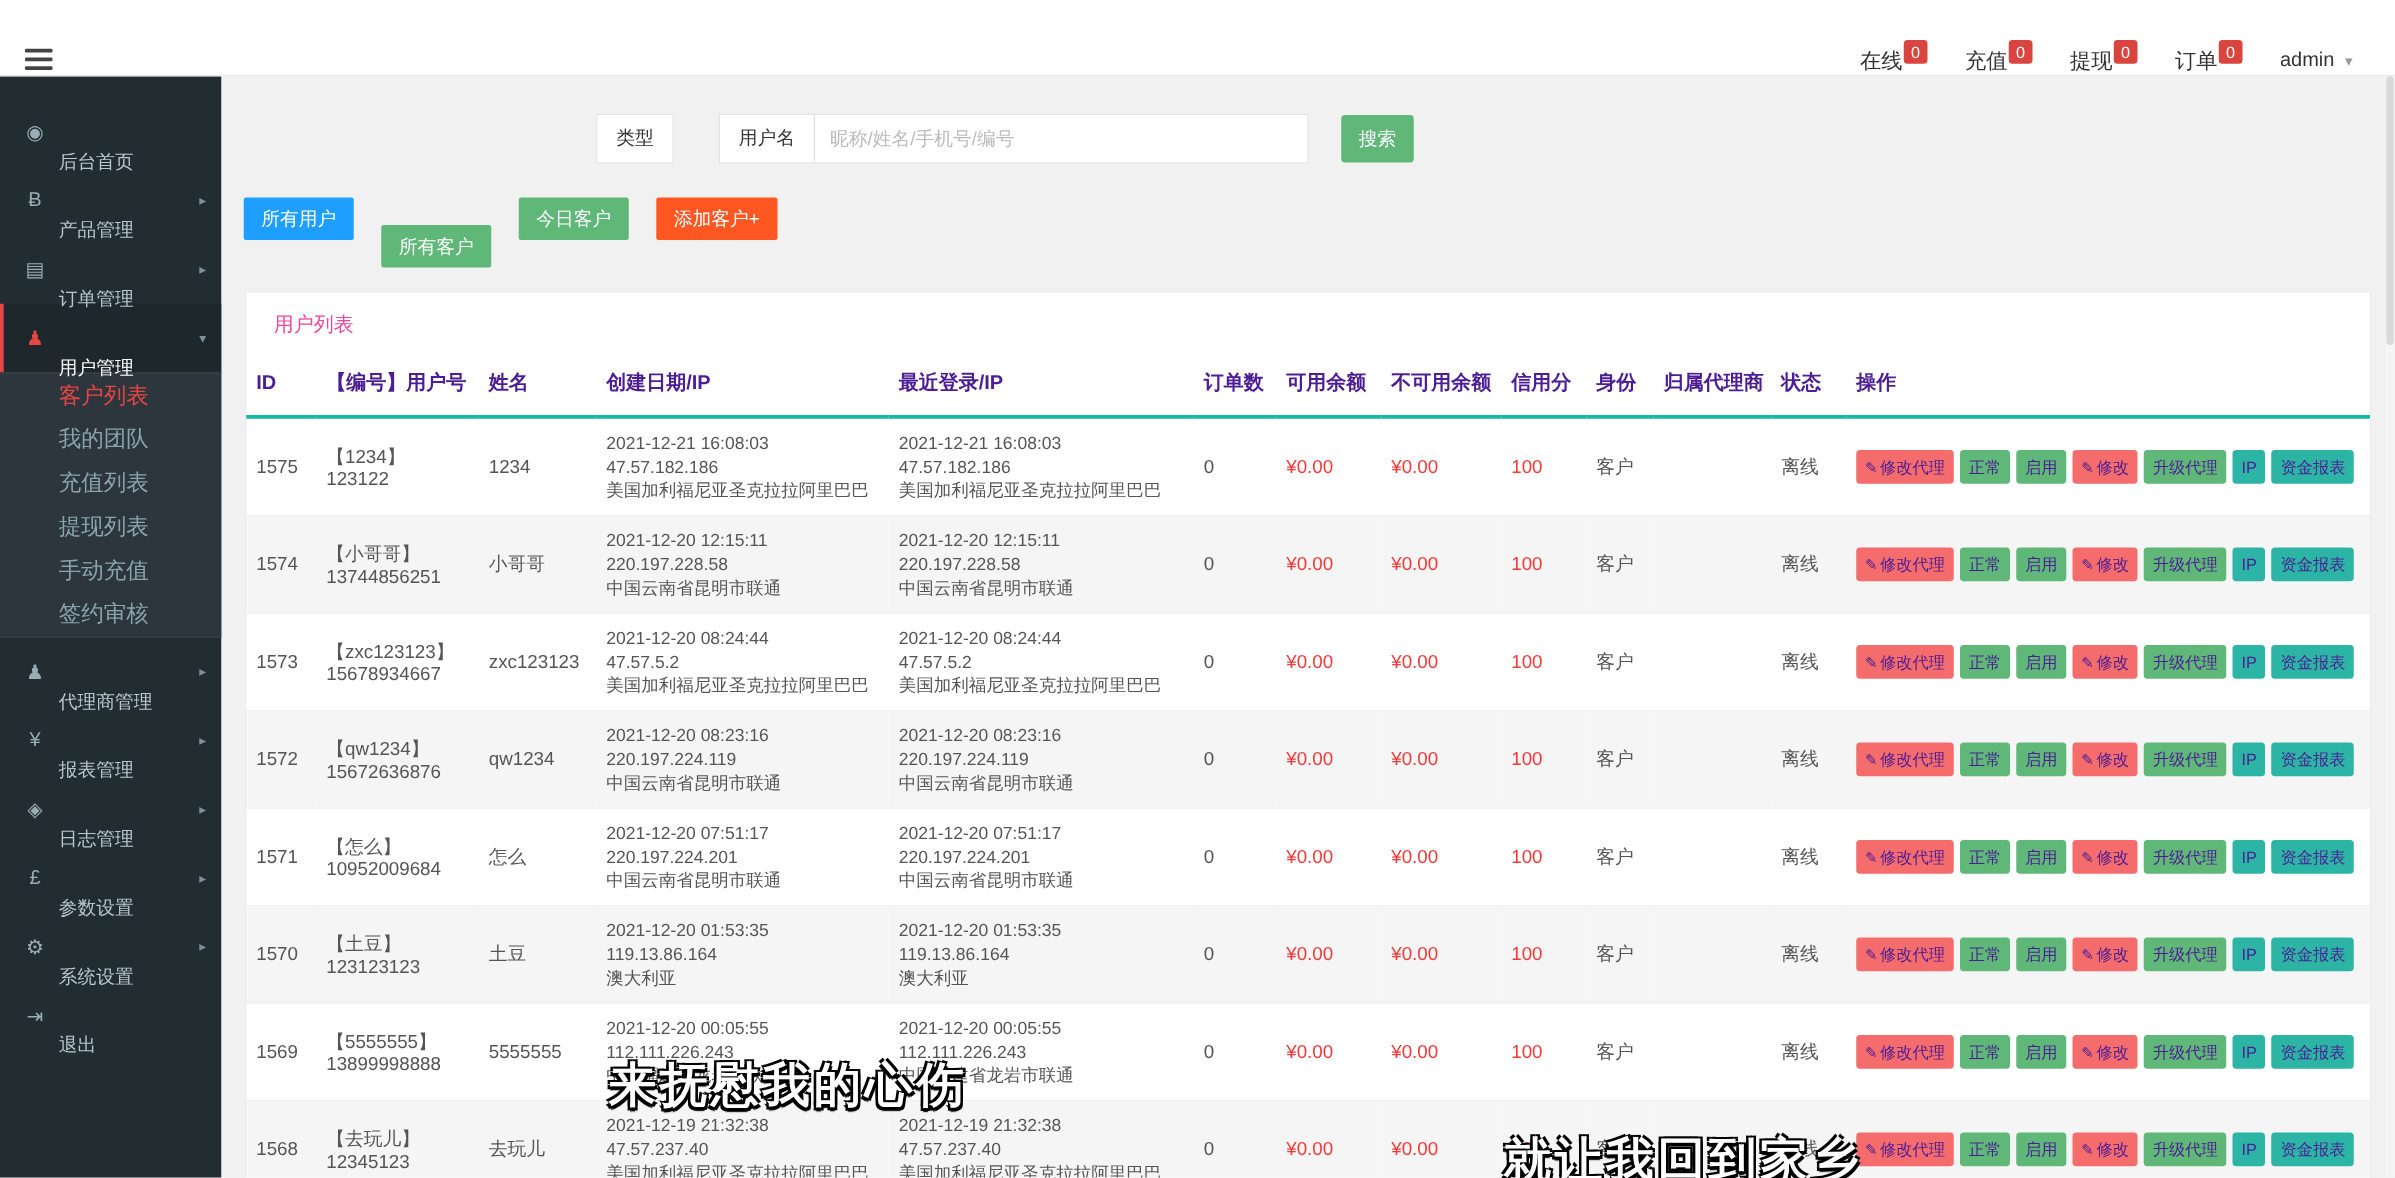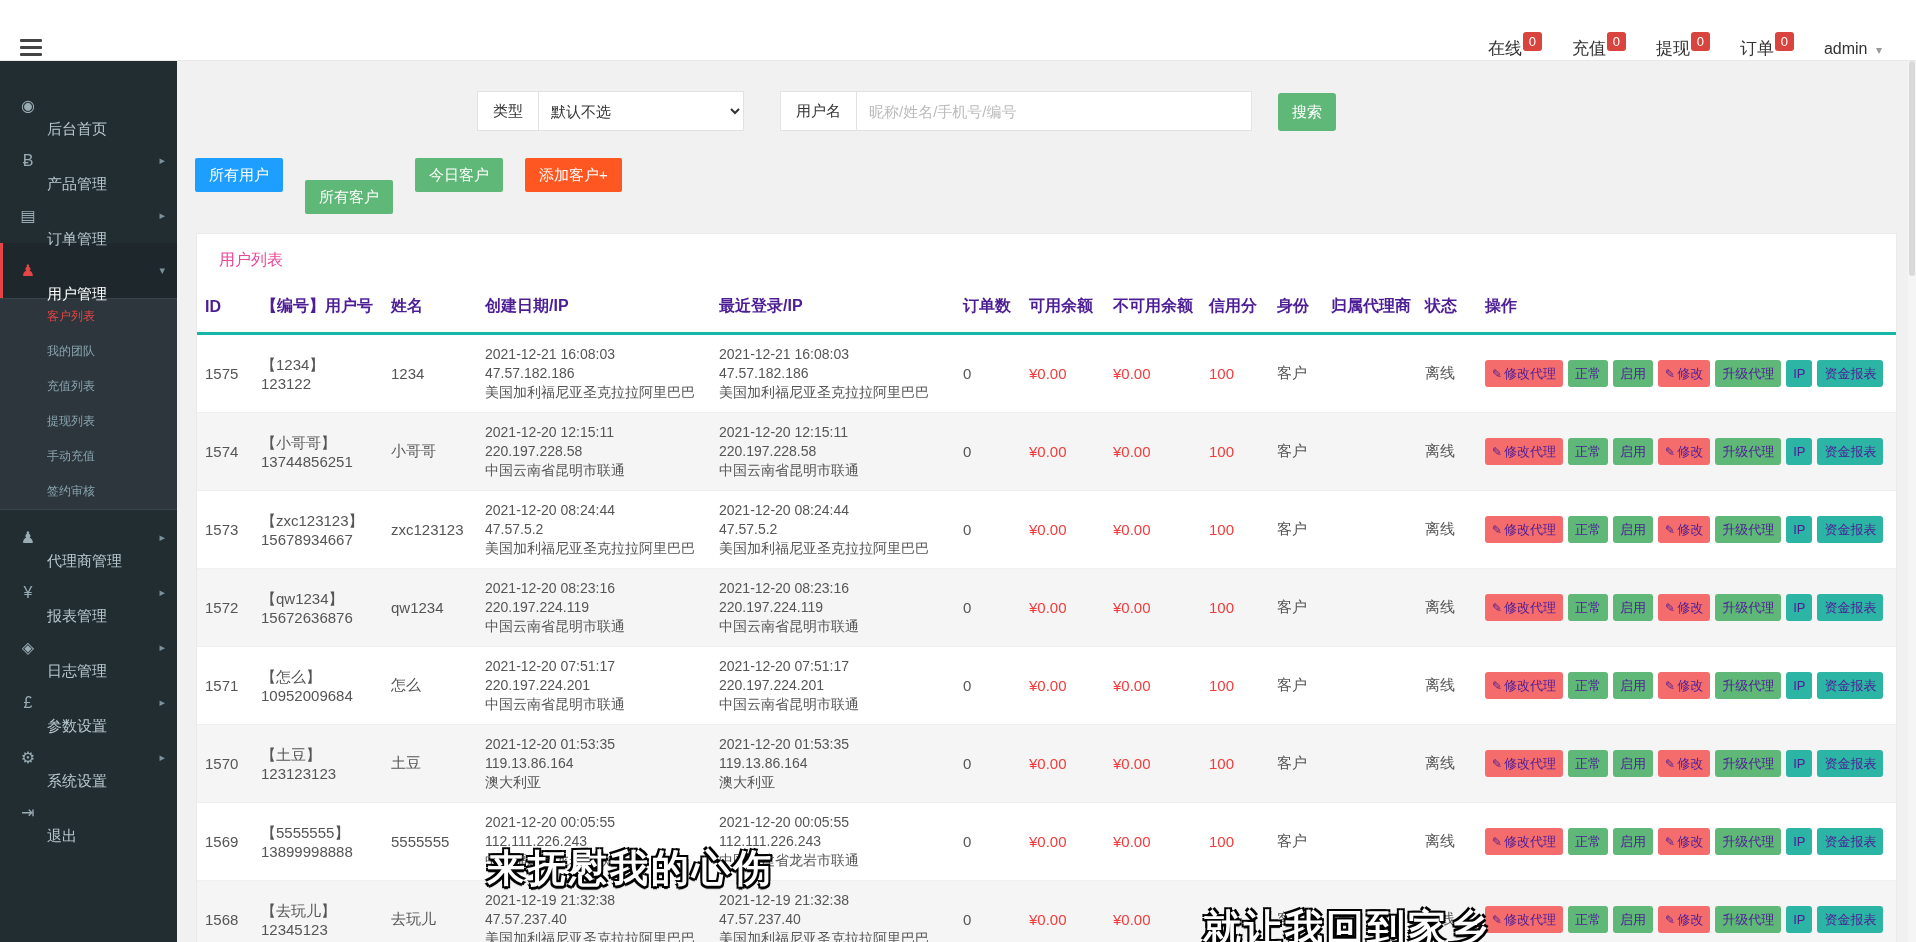--- a/index.html
+++ b/index.html
@@ -23,27 +23,27 @@
   .sidebar { position:absolute; top:61px; left:0; bottom:0; width:177px;
     background:var(--sidebar_bg); padding-top:17px; z-index:15; }
   .side-item { height:55px; display:flex; align-items:center; color:#b8c7ce; font-size:15px;
     padding:0 12px 0 16px; cursor:pointer; }
   .side-item .icon { width:24px; margin-right:7px; text-align:center; font-size:16px; color:#9aacb4; }
   .side-item .label { flex:1;margin-top:48px; }
   .side-item .arrow { font-size:11px; color:#7d919b; }
   .side-item.active { color:#fff; background:#1e282c; border-left:3px solid var(--active_red); padding-left:13px; }
   .side-item.active .icon { color:var(--active_red); }
   .submenu { background:var(--submenu_bg); border-top:1px solid #39434a; border-bottom:1px solid #39434a; }
-  .sub-item { height:35px; line-height:35px; padding-left:47px; color:#8aa4af; font-size:12px; cursor:pointer; }
+  .sub-item { height:35px; line-height:35px; padding-left:47px; color:#8aa4af; font-size:18px; cursor:pointer; }
   .sub-item.active { color:var(--active_red); }
 
   
   .main { position:absolute; top:61px; left:177px; right:0; bottom:0; overflow:hidden; }
 
-  .filter-row { display:flex; align-items:flex-end; margin:30px 0 0 300px; }
+  .filter-row { display:flex; align-items:center; margin:30px 0 0 300px; }
   .group { display:flex; align-items:stretch; }
   .addon { border:1px solid #e2e2e2; background:#fff; padding:0 15px; height:40px; line-height:38px;
     font-size:15px; color:#333; white-space:nowrap; }
   select.type-select { height:40px; width:205px; border:1px solid #e2e2e2; border-left:none; background:#fff;
     font-size:15px; color:#333; padding:0 8px; outline:none;
     font-family:"Liberation Sans","DejaVu Sans",sans-serif; }
   input.username-input { height:40px; width:395px; border:1px solid #e2e2e2; border-left:none; background:#fff;
     font-size:15px; color:#333; padding:0 12px; outline:none;
     font-family:"Liberation Sans","DejaVu Sans",sans-serif; }
   input.username-input::placeholder { color:#bbb; }
@@ -194,21 +194,20 @@
 
   </div>
 </div>
 </div>
 
 <div class="main">
 
   <div class="filter-row">
     <div class="group">
       <span class="addon">类型</span>
-      <select class="type-select" id="type-select"><option value="默认不选">默认不选</option></select>
     </div>
     <div class="gap36"></div>
     <div class="group">
       <span class="addon">用户名</span>
       <input class="username-input" placeholder="昵称/姓名/手机号/编号" style="">
     </div>
     <button class="search-btn">搜索</button>
   </div>
 
   <div class="actions-row" id="actions">

